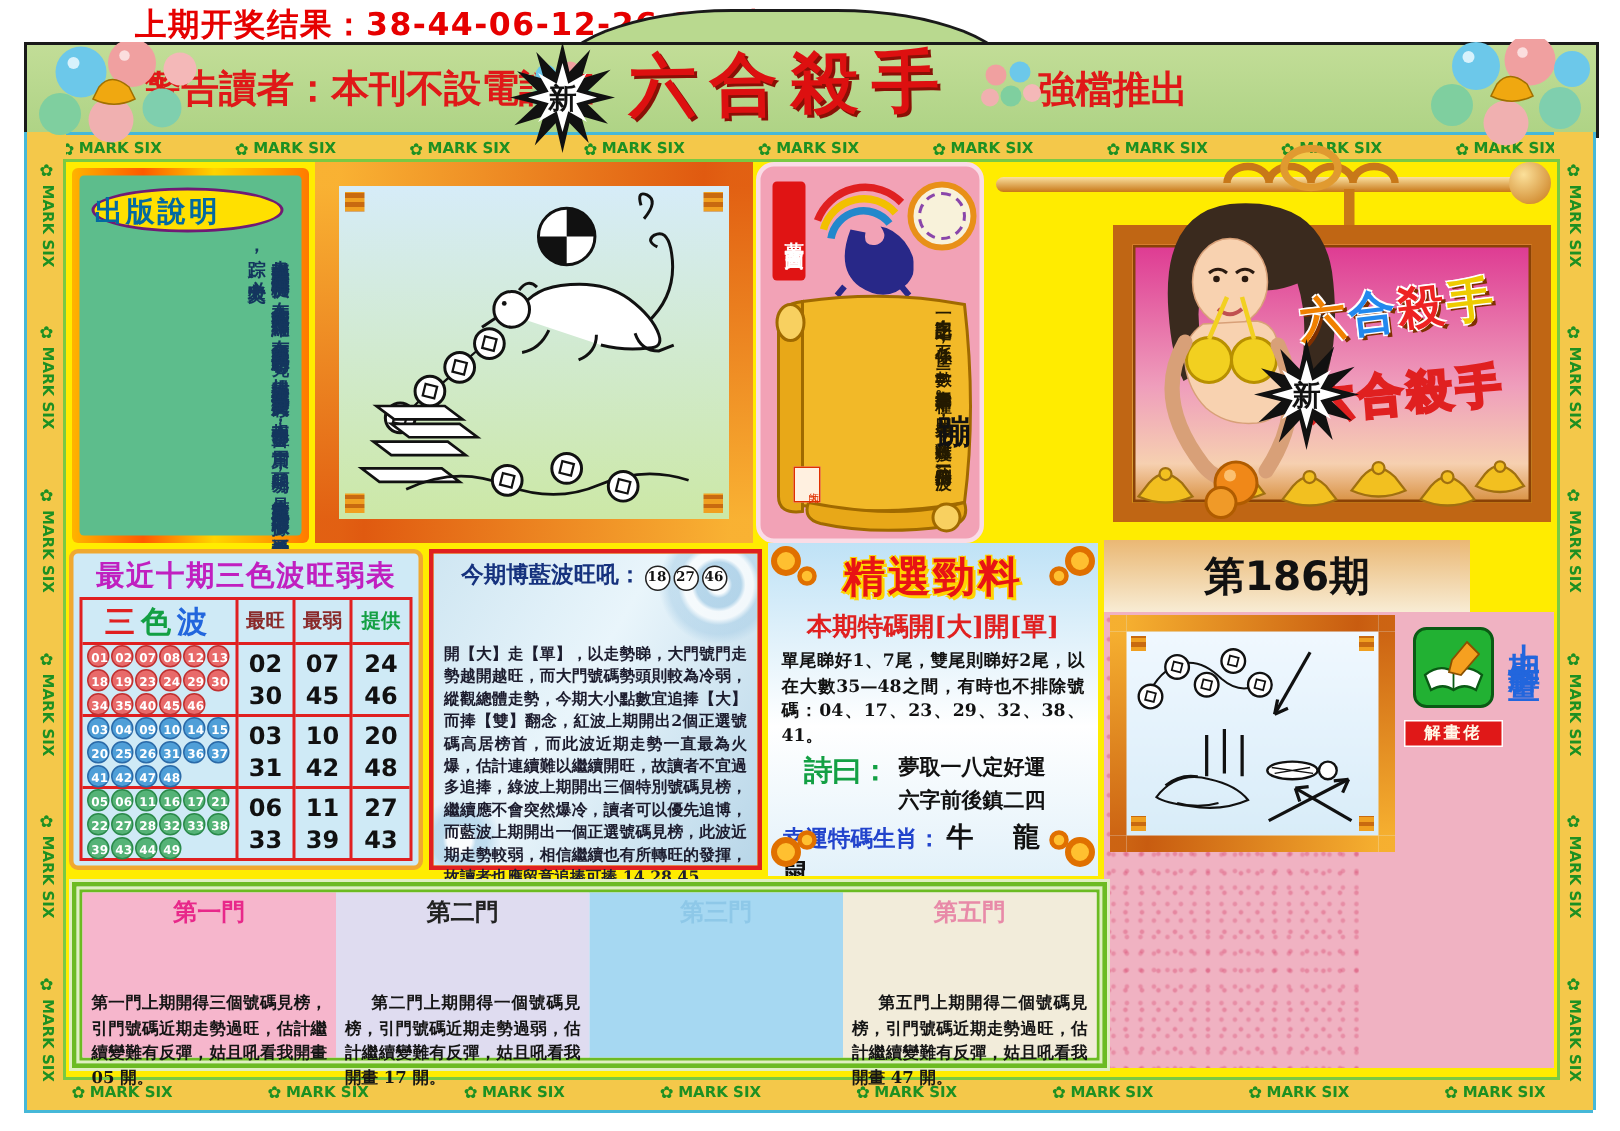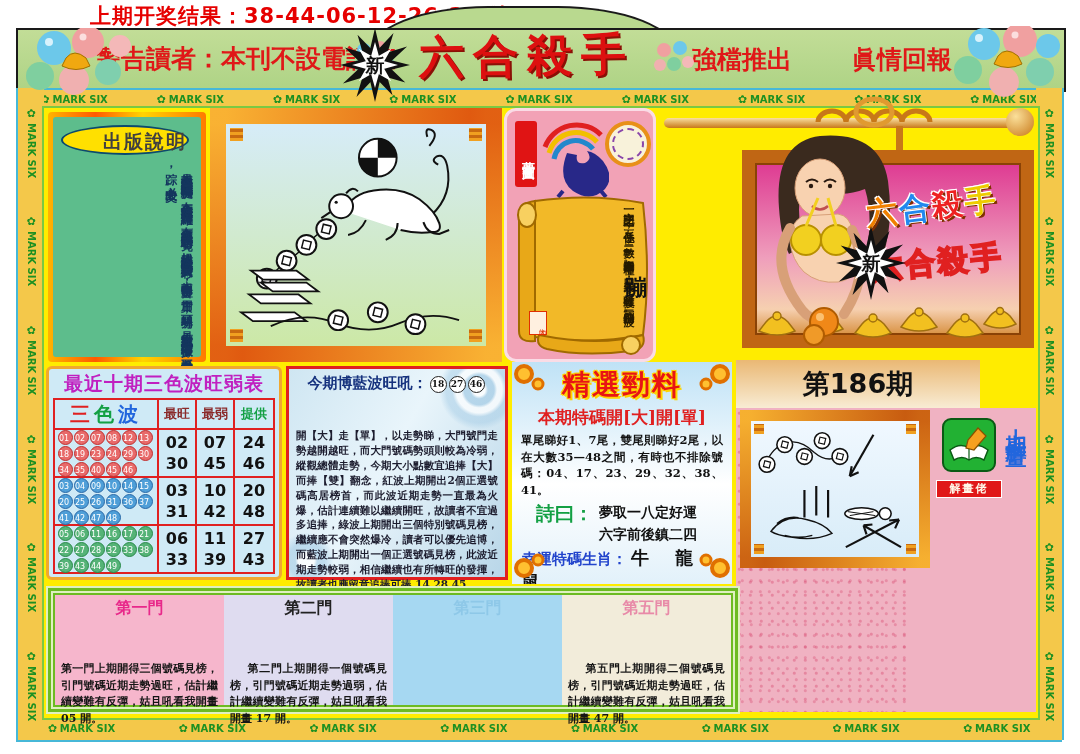--- a/index.html
+++ b/index.html
@@ -21,21 +21,21 @@
   .strip-left{left:16px;top:88px;width:26px;height:652px;flex-direction:column;border-left:2px solid #46b8d8;}
   .strip-right{left:1036px;top:88px;width:26px;height:652px;flex-direction:column;border-right:2px solid #46b8d8;}
   .ms-item{color:#1d9022;font-size:10px;font-weight:bold;white-space:nowrap;display:flex;align-items:center;gap:3px;}
   .strip-left .ms-item,.strip-right .ms-item{writing-mode:vertical-rl;}
   .flower{font-size:11px;}
   
   .content{position:absolute;left:42px;top:106px;width:994px;height:610px;background:#ffec00;border:2px solid #7ac943;}
   
   .pub{position:absolute;left:48px;top:112px;width:158px;height:250px;background:linear-gradient(90deg,#ffb400,#ff5a00 30%,#ffd400 60%,#ff7a00);padding:5px;box-sizing:border-box;border-radius:4px;}
   .pub-inner{width:100%;height:100%;background:#5dbd8c;border-radius:3px;position:relative;}
-  .pub-title{position:absolute;left:8px;top:8px;width:128px;height:30px;background:#ffe000;border:2px solid #0c4a6e;border-radius:50%;color:#404040;font-size:19px;font-weight:bold;text-align:right;line-height:28px;font-family:"DejaVu Serif",serif;letter-spacing:2px;box-sizing:border-box;}
+  .pub-title{position:absolute;left:8px;top:8px;width:128px;height:30px;background:#ffe000;border:2px solid #701a75;border-radius:50%;color:#0369a1;font-size:19px;font-weight:bold;text-align:left;line-height:28px;font-family:"DejaVu Serif",serif;letter-spacing:2px;box-sizing:border-box;}
   .pub-body{position:absolute;right:7px;top:46px;height:192px;width:134px;writing-mode:vertical-rl;font-size:12px;font-weight:bold;color:#14365e;line-height:1.32;letter-spacing:1px;font-family:"DejaVu Serif",serif;}
   
   .mframe{position:absolute;left:210px;top:108px;width:292px;height:254px;border:16px solid #e07818;border-image:linear-gradient(135deg,#f9b233,#e05a10,#f9b233) 1;background:linear-gradient(180deg,#d6ecf8,#cce8a6);box-sizing:border-box;}
   .csq{position:absolute;width:13px;height:13px;background:repeating-linear-gradient(0deg,#f0a020 0 3px,#c86a10 3px 6px);}
   
   .dream{position:absolute;left:504px;top:108px;width:152px;height:254px;background:#f2a2b6;border:3px solid #fadce6;border-radius:12px;box-sizing:border-box;}
   .dream-label{position:absolute;left:8px;top:10px;width:22px;height:66px;background:#e01414;color:#fff;writing-mode:vertical-rl;font-size:13px;font-weight:bold;text-align:center;border-radius:3px;letter-spacing:3px;padding-top:3px;box-sizing:border-box;font-family:"DejaVu Serif",serif;}
   .badge{position:absolute;left:98px;top:10px;width:46px;height:46px;border-radius:50%;background:#f8f2da;border:4px solid #e89018;box-sizing:border-box;}
   .badge::after{content:"";position:absolute;left:3px;top:3px;right:3px;bottom:3px;border-radius:50%;border:2px dashed #8a46aa;}
   .scroll-text{position:absolute;left:14px;top:92px;height:138px;width:118px;writing-mode:vertical-rl;font-size:11px;font-weight:bold;color:#241a00;line-height:1.95;letter-spacing:1px;font-family:"DejaVu Serif",serif;z-index:3;}
@@ -53,21 +53,21 @@
   .wt{position:absolute;left:46px;top:366px;width:236px;height:214px;background:#cfeaf6;border:3px solid #f0a830;border-radius:6px;box-sizing:border-box;}
   .wt-title{position:absolute;left:46px;top:371px;width:236px;text-align:center;color:#c020c0;font-size:19px;font-weight:bold;font-family:"DejaVu Serif",serif;letter-spacing:1px;}
   .wt-grid{position:absolute;left:53px;top:398px;width:222px;height:176px;border:2px solid #e02020;display:grid;grid-template-columns:104px 38px 38px 38px;grid-template-rows:30px 48px 48px 48px;box-sizing:border-box;}
   .wt-cell{border-right:2px solid #e02020;border-bottom:2px solid #e02020;display:flex;align-items:center;justify-content:center;box-sizing:border-box;}
   .wt-cell:nth-child(4n){border-right:none;}
   .wt-head{font-weight:bold;font-size:13px;font-family:"DejaVu Serif",serif;}
   .wt-first{font-size:20px;font-weight:bold;letter-spacing:4px;font-family:"DejaVu Serif",serif;}
   .c-red{color:#e02020;} .c-green{color:#13a044;} .c-blue{color:#2266dd;}
   .c-maroon{color:#8a2a2a;}
   .ballbox{flex-wrap:wrap;gap:1px;padding:2px 3px;align-content:center;justify-content:flex-start;}
-  .ball{display:inline-block;width:15px;height:15px;border-radius:50%;color:#fff;font-size:8px;font-weight:normal;line-height:15px;text-align:left;}
+  .ball{display:inline-block;width:15px;height:15px;border-radius:50%;color:#fff;font-size:8px;font-weight:bold;line-height:15px;text-align:right;}
   .ball-red{background:#e86a6a;border:1px solid #c03030;box-sizing:border-box;}
   .ball-blue{background:#4f9fd8;border:1px solid #2a6aa8;box-sizing:border-box;}
   .ball-green{background:#55b377;border:1px solid #2a8a4a;box-sizing:border-box;}
   .vals{flex-direction:column;justify-content:space-evenly;font-size:16px;font-weight:bold;color:#111;}
   
   .bw{position:absolute;left:286px;top:366px;width:222px;height:214px;border:3px solid #e02020;box-sizing:border-box;
       background:radial-gradient(circle at 88% 10%,rgba(255,255,255,.85) 0 6px,rgba(150,195,225,.55) 9px 15px,rgba(255,255,255,.7) 18px 23px,rgba(150,195,225,.4) 27px 33px,transparent 40px),
                  radial-gradient(circle at 8% 92%,rgba(255,255,255,.8) 0 8px,rgba(150,195,225,.5) 11px 18px,transparent 28px),
                  linear-gradient(120deg,#cfe6f2,#e9f5fb 45%,#b8d6e8);}
   .bw-title{display:flex;align-items:center;justify-content:center;gap:2px;margin-top:4px;font-size:15px;font-weight:bold;color:#16327e;font-family:"DejaVu Serif",serif;}
@@ -114,21 +114,20 @@
 
 <div id="page">
 
   <div class="result-line">上期开奖结果：38-44-06-12-26-25 特42</div>
 
   <div class="banner-hump"></div>
   <div class="banner"></div>
   <div class="warning">警告讀者：本刊不設電話查</div>
   <div class="logo-cn">六合殺手</div>
   <div class="slogan-l">強檔推出</div>
-  <div class="slogan-r">眞情回報</div>
 
   <svg class="abs" style="left:22px;top:28px;z-index:8" width="118" height="72">
     <circle cx="32" cy="20" r="17" fill="#6cc8ea"></circle>
       <circle cx="66" cy="14" r="16" fill="#f0a0a0"></circle>
     <circle cx="18" cy="48" r="14" fill="#7fcf9f"></circle>
       <circle cx="52" cy="52" r="15" fill="#f0b0b0"></circle>
     <circle cx="86" cy="44" r="13" fill="#7fcfae"></circle>
       <circle cx="98" cy="18" r="11" fill="#f4b8b8"></circle>
     <path d="M44 30 q8 -10 20 0 l4 8 q-14 7 -28 0 z" fill="#f0a810" stroke="#a07000"></path>
     <circle cx="27" cy="14" r="4" fill="#d8f2fc"></circle>

